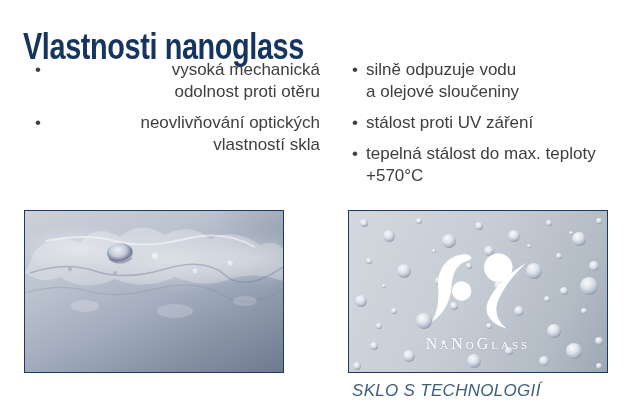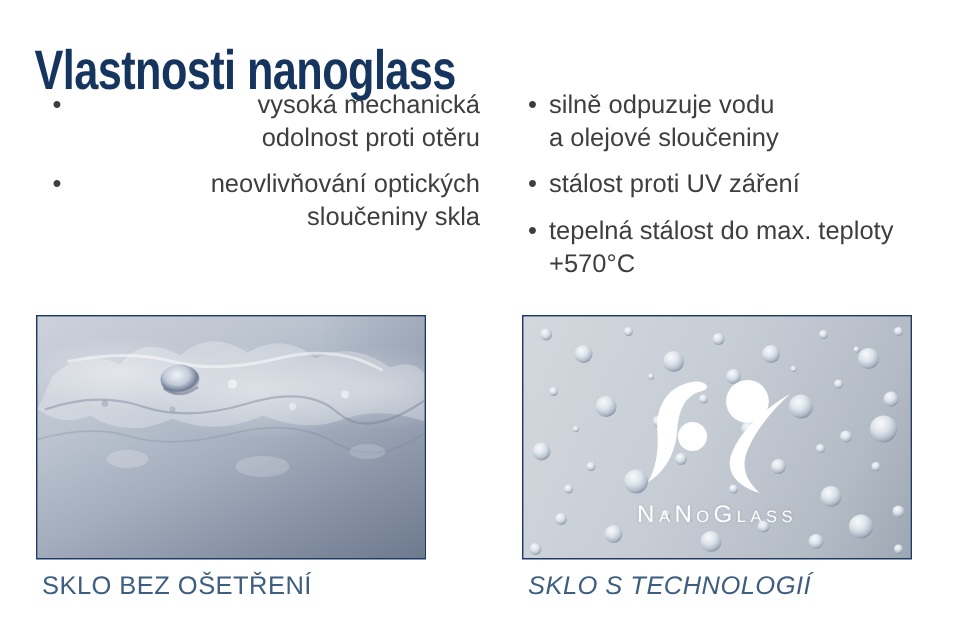--- a/index.html
+++ b/index.html
@@ -42,20 +42,21 @@
     content:"\2022";
     position:absolute;left:0;top:0;
     color:var(--body-text,#3E3E3E);
   }
 
   
   .figure{
     position:absolute;top:210px;
     width:258px;height:161px;
     border:1px solid var(--image-border,#1E3A64);
+    font-family:Liberation Serif, serif;
   }
   .figure.left-fig{
     left:24px;
     background:
       radial-gradient(ellipse 120px 45px at 150px 50px, rgba(255,255,255,0.40), rgba(255,255,255,0) 70%),
       radial-gradient(ellipse 90px 35px at 55px 38px, rgba(255,255,255,0.38), rgba(255,255,255,0) 70%),
       radial-gradient(ellipse 100px 40px at 230px 48px, rgba(255,255,255,0.30), rgba(255,255,255,0) 70%),
       radial-gradient(ellipse 160px 90px at 300px 10px, rgba(110,122,142,0.35), rgba(110,122,142,0) 70%),
       linear-gradient(155deg,#ccd1da 0%,#bcc4d0 30%,#a3adbd 55%,#8792a5 78%,#6e7a8e 100%);
   }
@@ -94,21 +95,21 @@
 <body>
 
 <div class="page">
 
   <h1 class="title">Vlastnosti nanoglass</h1>
 
   <ul class="bullets left-col">
     <li>vysoká mechanická
 odolnost proti otěru</li>
     <li>neovlivňování optických
-sloučeniny skla</li>
+vlastností skla</li>
   </ul>
 
   <ul class="bullets right-col">
     <li>silně odpuzuje vodu
 a olejové sloučeniny</li>
     <li>stálost proti UV záření</li>
     <li>tepelná stálost do max. teploty
 +570°C</li>
   </ul>
 
@@ -202,16 +203,15 @@
       <g fill="#ffffff">
         <path d="M38,4 C20,6 12,20 13,36 C14,50 12,60 7,70 C19,62 25,50 26,36 C27,20 33,12 43,10 C48,8 45,4 38,4 Z"></path>
         <circle cx="36" cy="40" r="9.5"></circle>
         <circle cx="72" cy="17" r="14"></circle>
         <path d="M100,12 C80,24 66,38 61,53 C58,64 66,73 80,77 C70,68 68,59 72,49 C78,35 88,23 100,12 Z"></path>
       </g>
     </svg>
     <div class="logo-text">NaNoGlass</div>
   </div>
 
-  <div class="caption left-cap">SKLO BEZ OŠETŘENÍ</div>
   <div class="caption right-cap">SKLO S TECHNOLOGIÍ</div>
 
 </div>
 
 </body></html>

